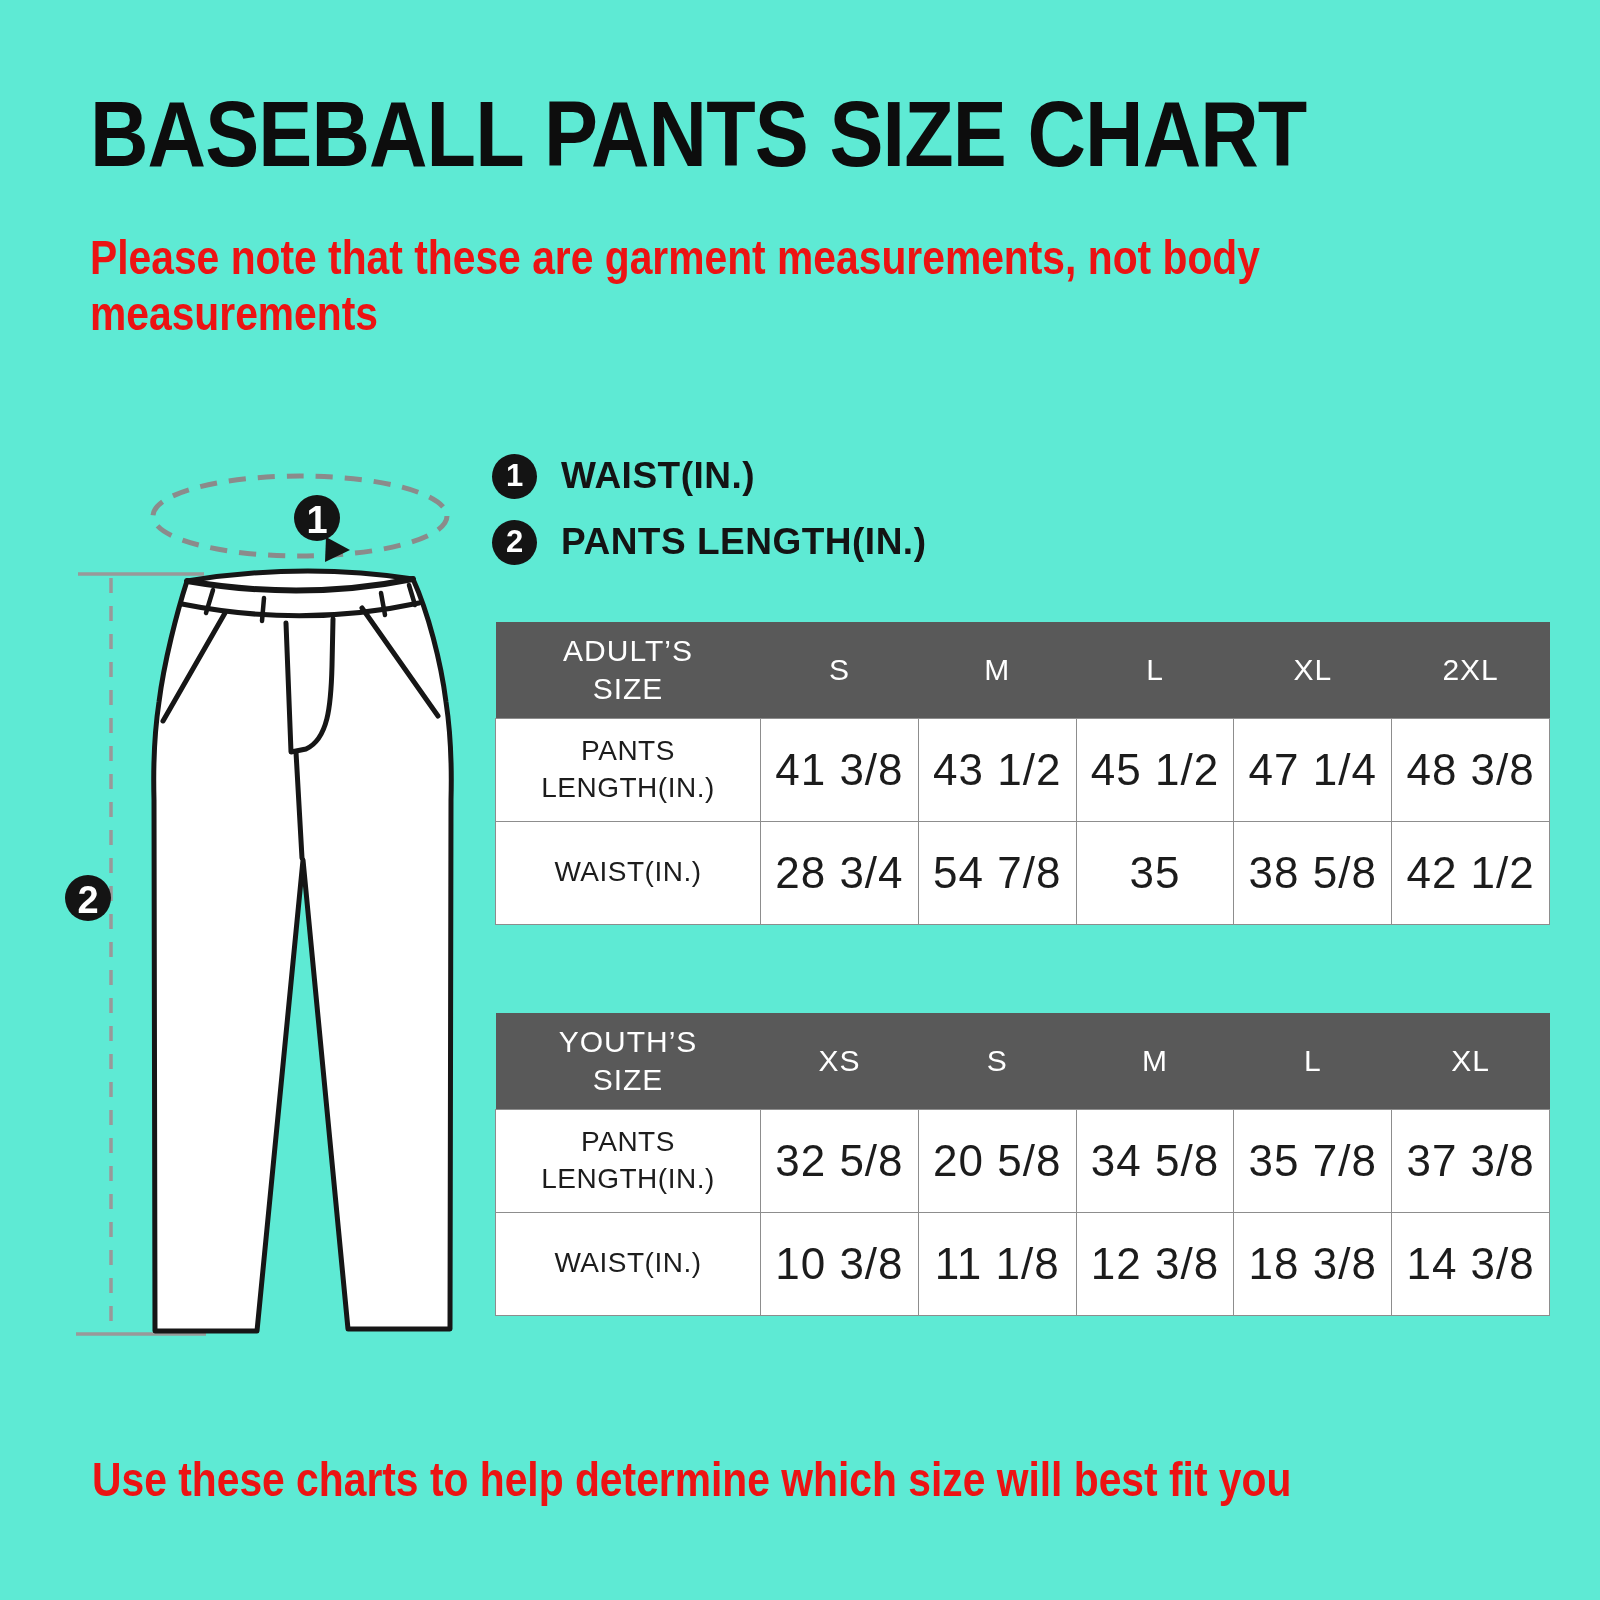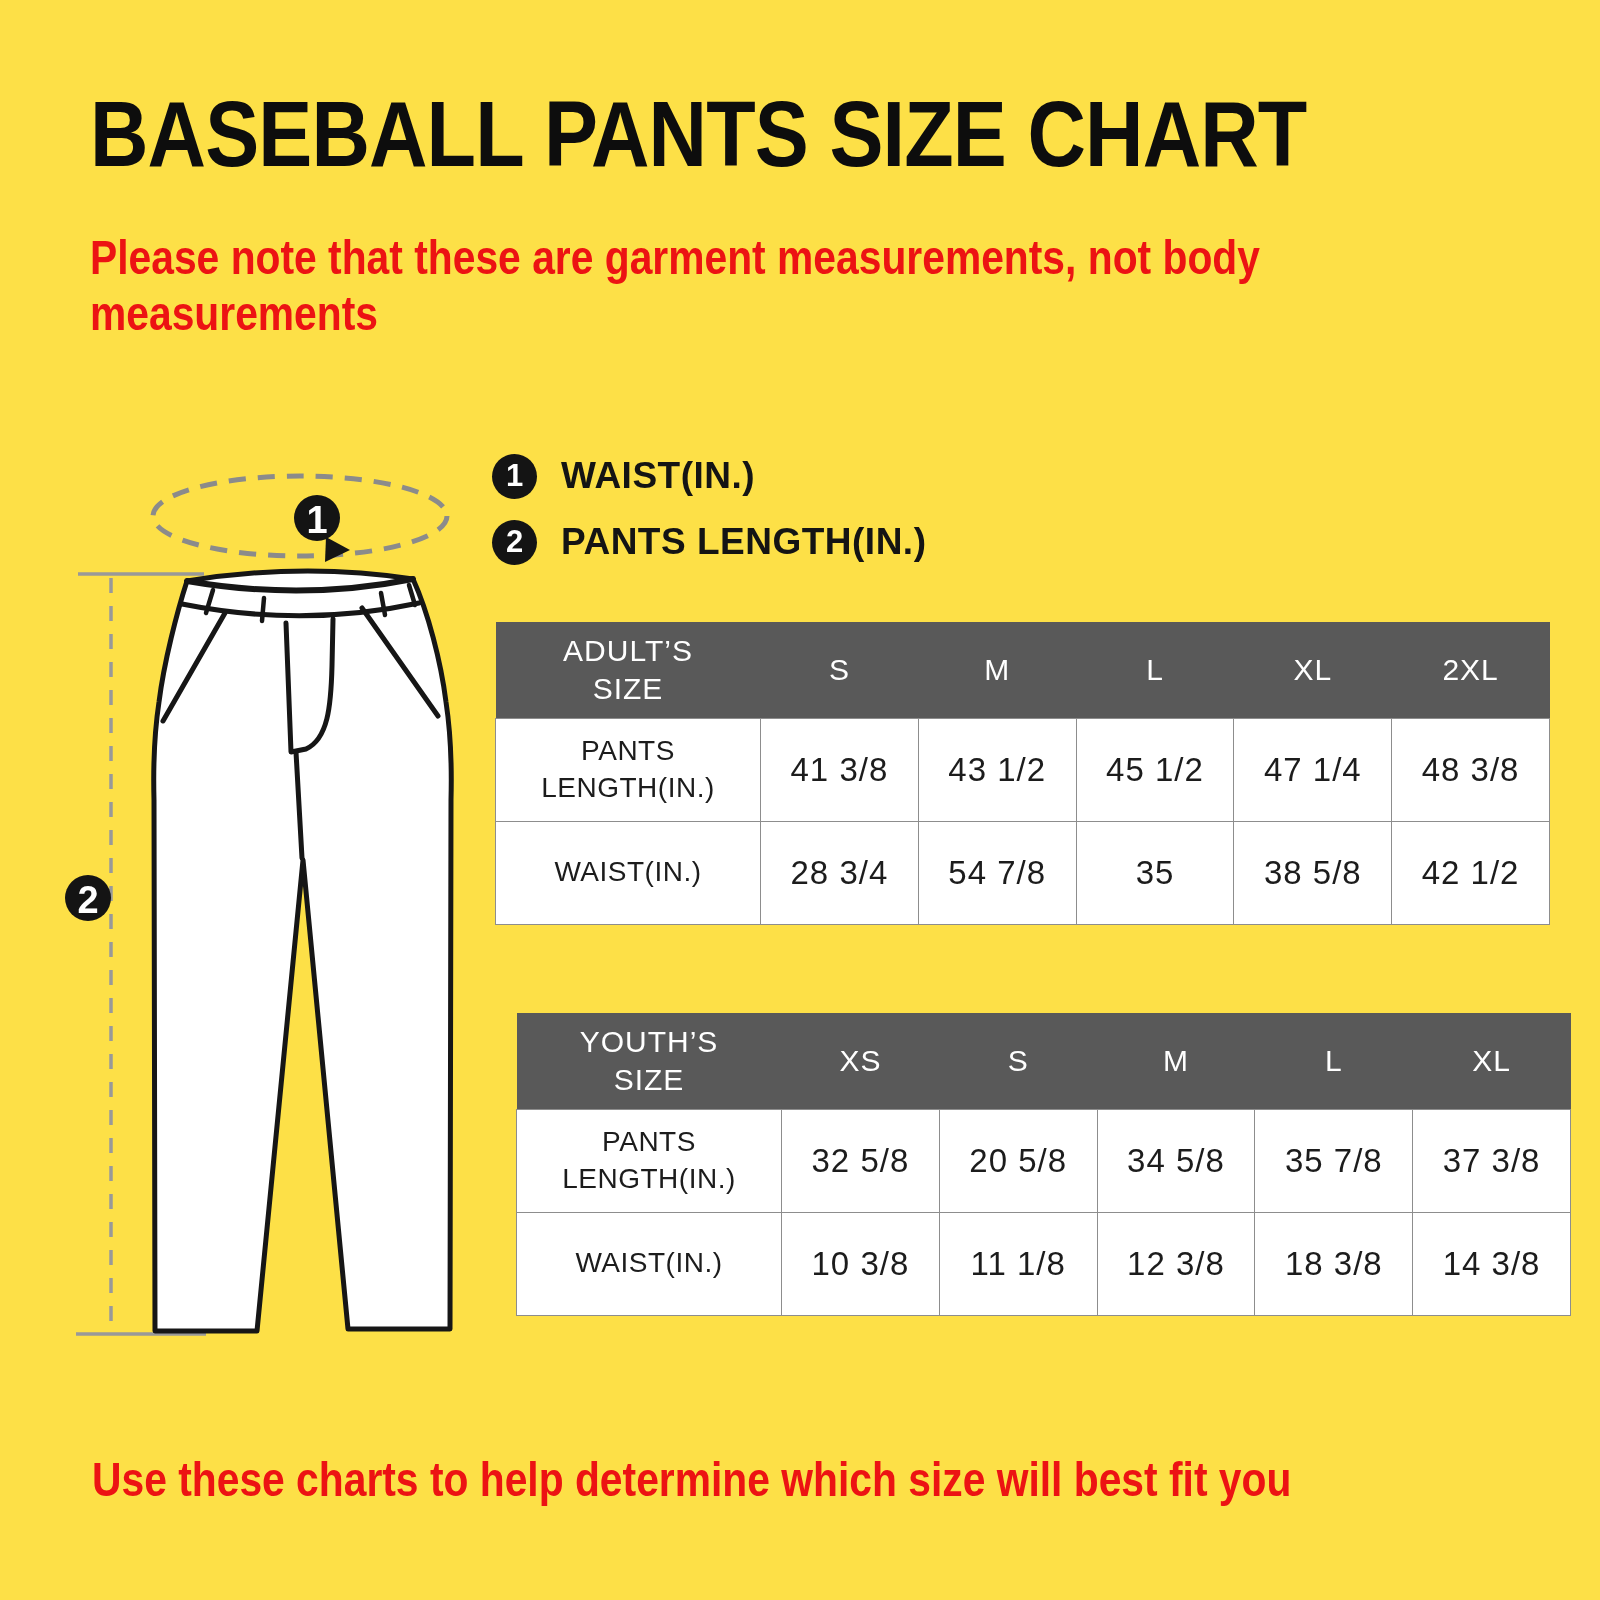--- a/index.html
+++ b/index.html
@@ -1,21 +1,21 @@
 <!DOCTYPE html>
 <html><head>
 <meta charset="utf-8">
 <style>
   * { box-sizing: border-box; }
   html,body { margin:0; padding:0; background:#ffffff; }
   .canvas {
     position: relative;
     width: 1600px;
     height: 1600px;
-    background: #fde047;
+    background: #5eead4;
     font-family: "Liberation Sans", sans-serif;
     overflow: hidden;
   }
 
   
   .title {
     position: absolute;
     left: 90px; top: 82px;
     margin: 0;
     font-size: 92px;
@@ -93,21 +93,21 @@
 
   
   .size-table {
     position: absolute;
     left: 495px;
     width: 1055px;
     border-collapse: collapse;
     table-layout: fixed;
   }
   .size-table.adult { top: 622px; }
-  .size-table.youth { top: 1013px; margin-left: 21px; }
+  .size-table.youth { top: 1013px; }
   .size-table th {
     background: #595959;
     color: #ffffff;
     font-weight: 400;
     font-size: 30px;
     height: 96px;
     border: none;
     text-align: center;
     vertical-align: middle;
     letter-spacing: 1px;
@@ -115,21 +115,21 @@
   .size-table th.corner {
     padding: 0 58px;
     line-height: 1.25;
   }
   .size-table td {
     background: #ffffff;
     border: 1px solid #8d8d8d;
     color: #1c1c1c;
     text-align: center;
     vertical-align: middle;
-    font-size: 33px;
+    font-size: 44px;
     height: 103px;
     letter-spacing: 1px;
   }
   .size-table td.rowlabel {
     font-size: 28px;
     line-height: 1.3;
     padding: 0 28px;
     letter-spacing: 0.5px;
   }
 </style>

